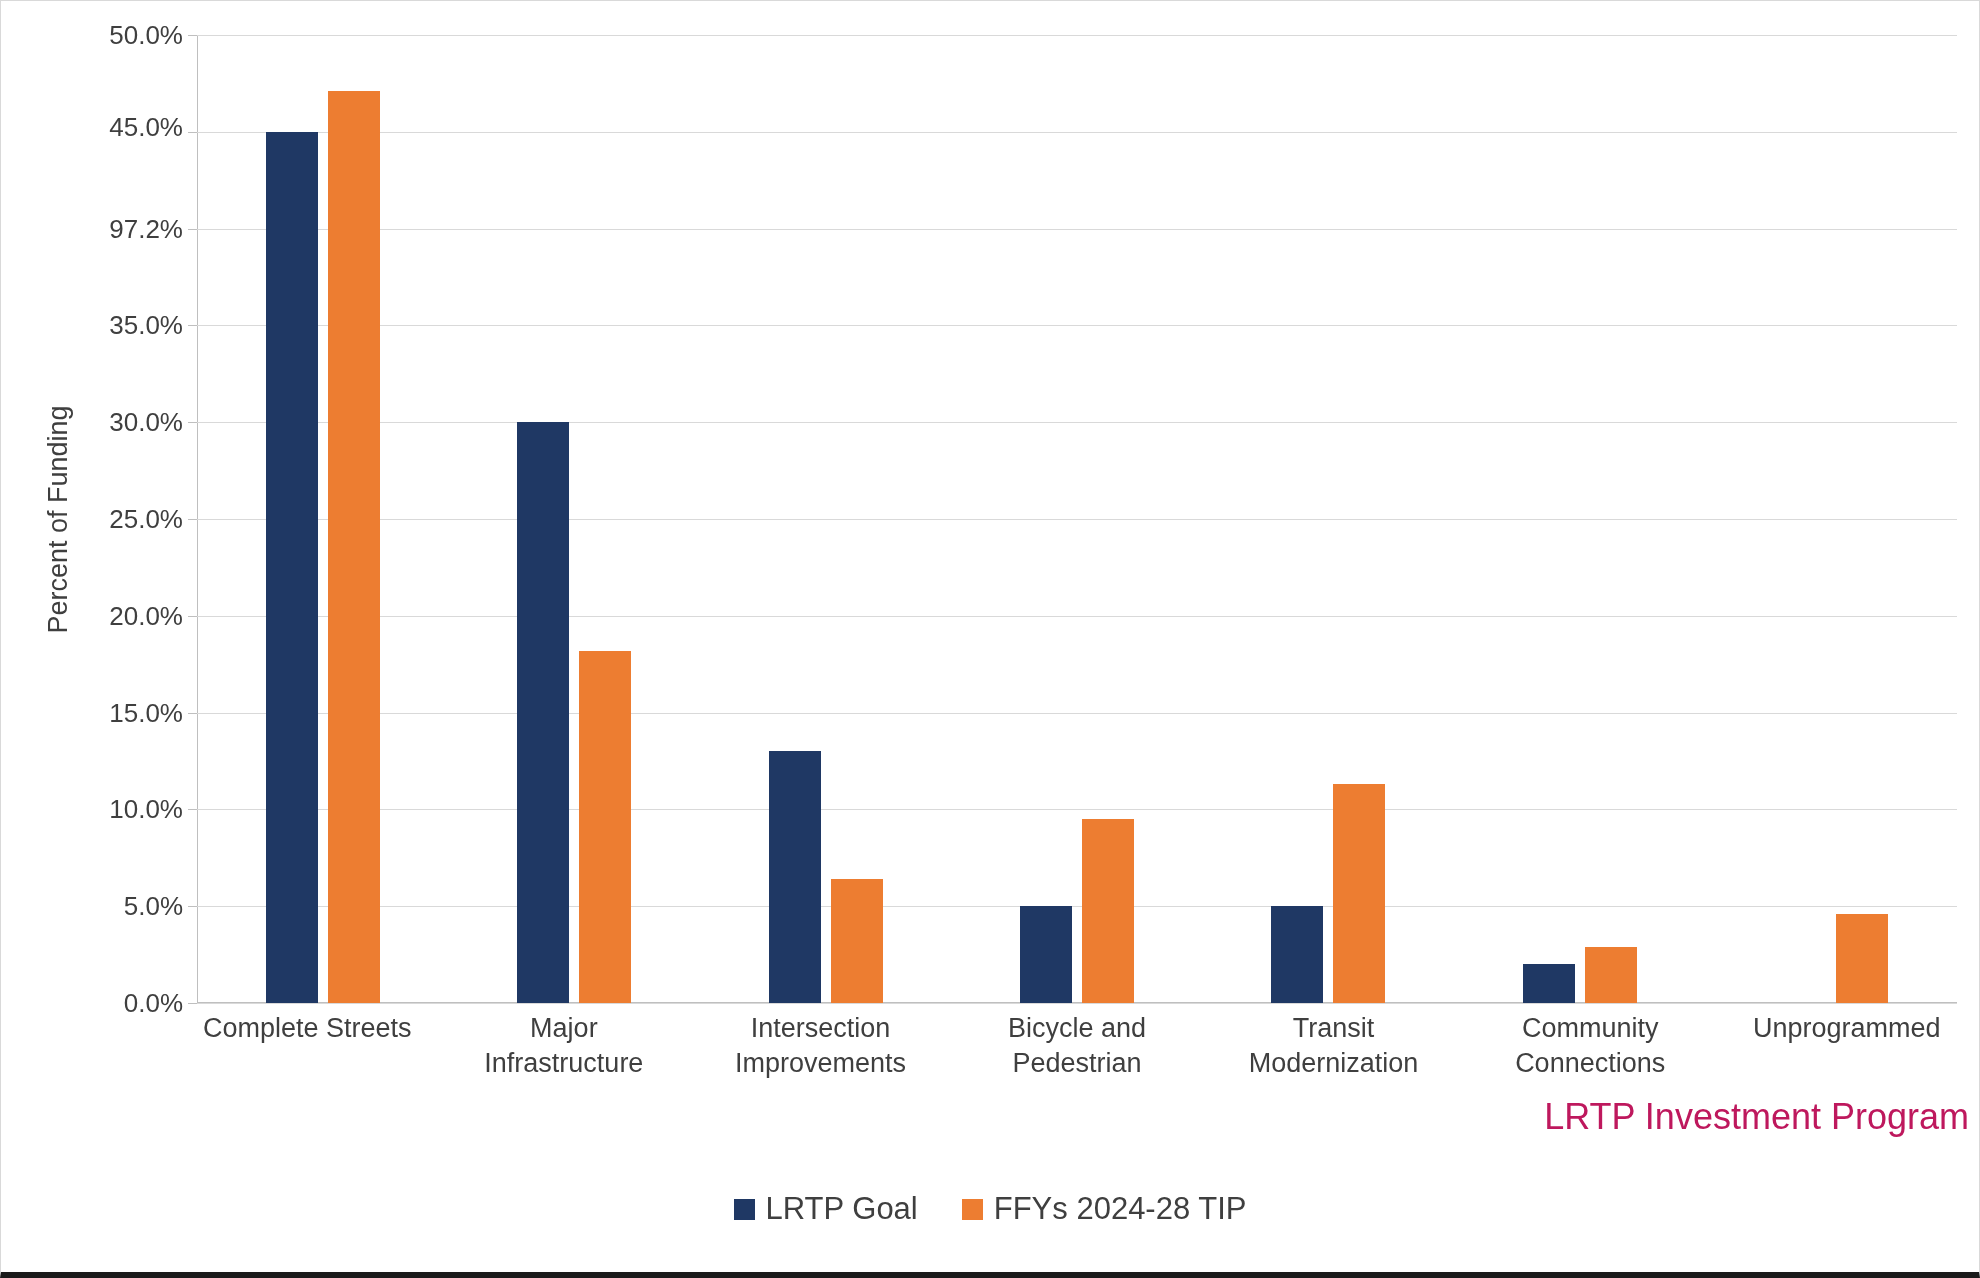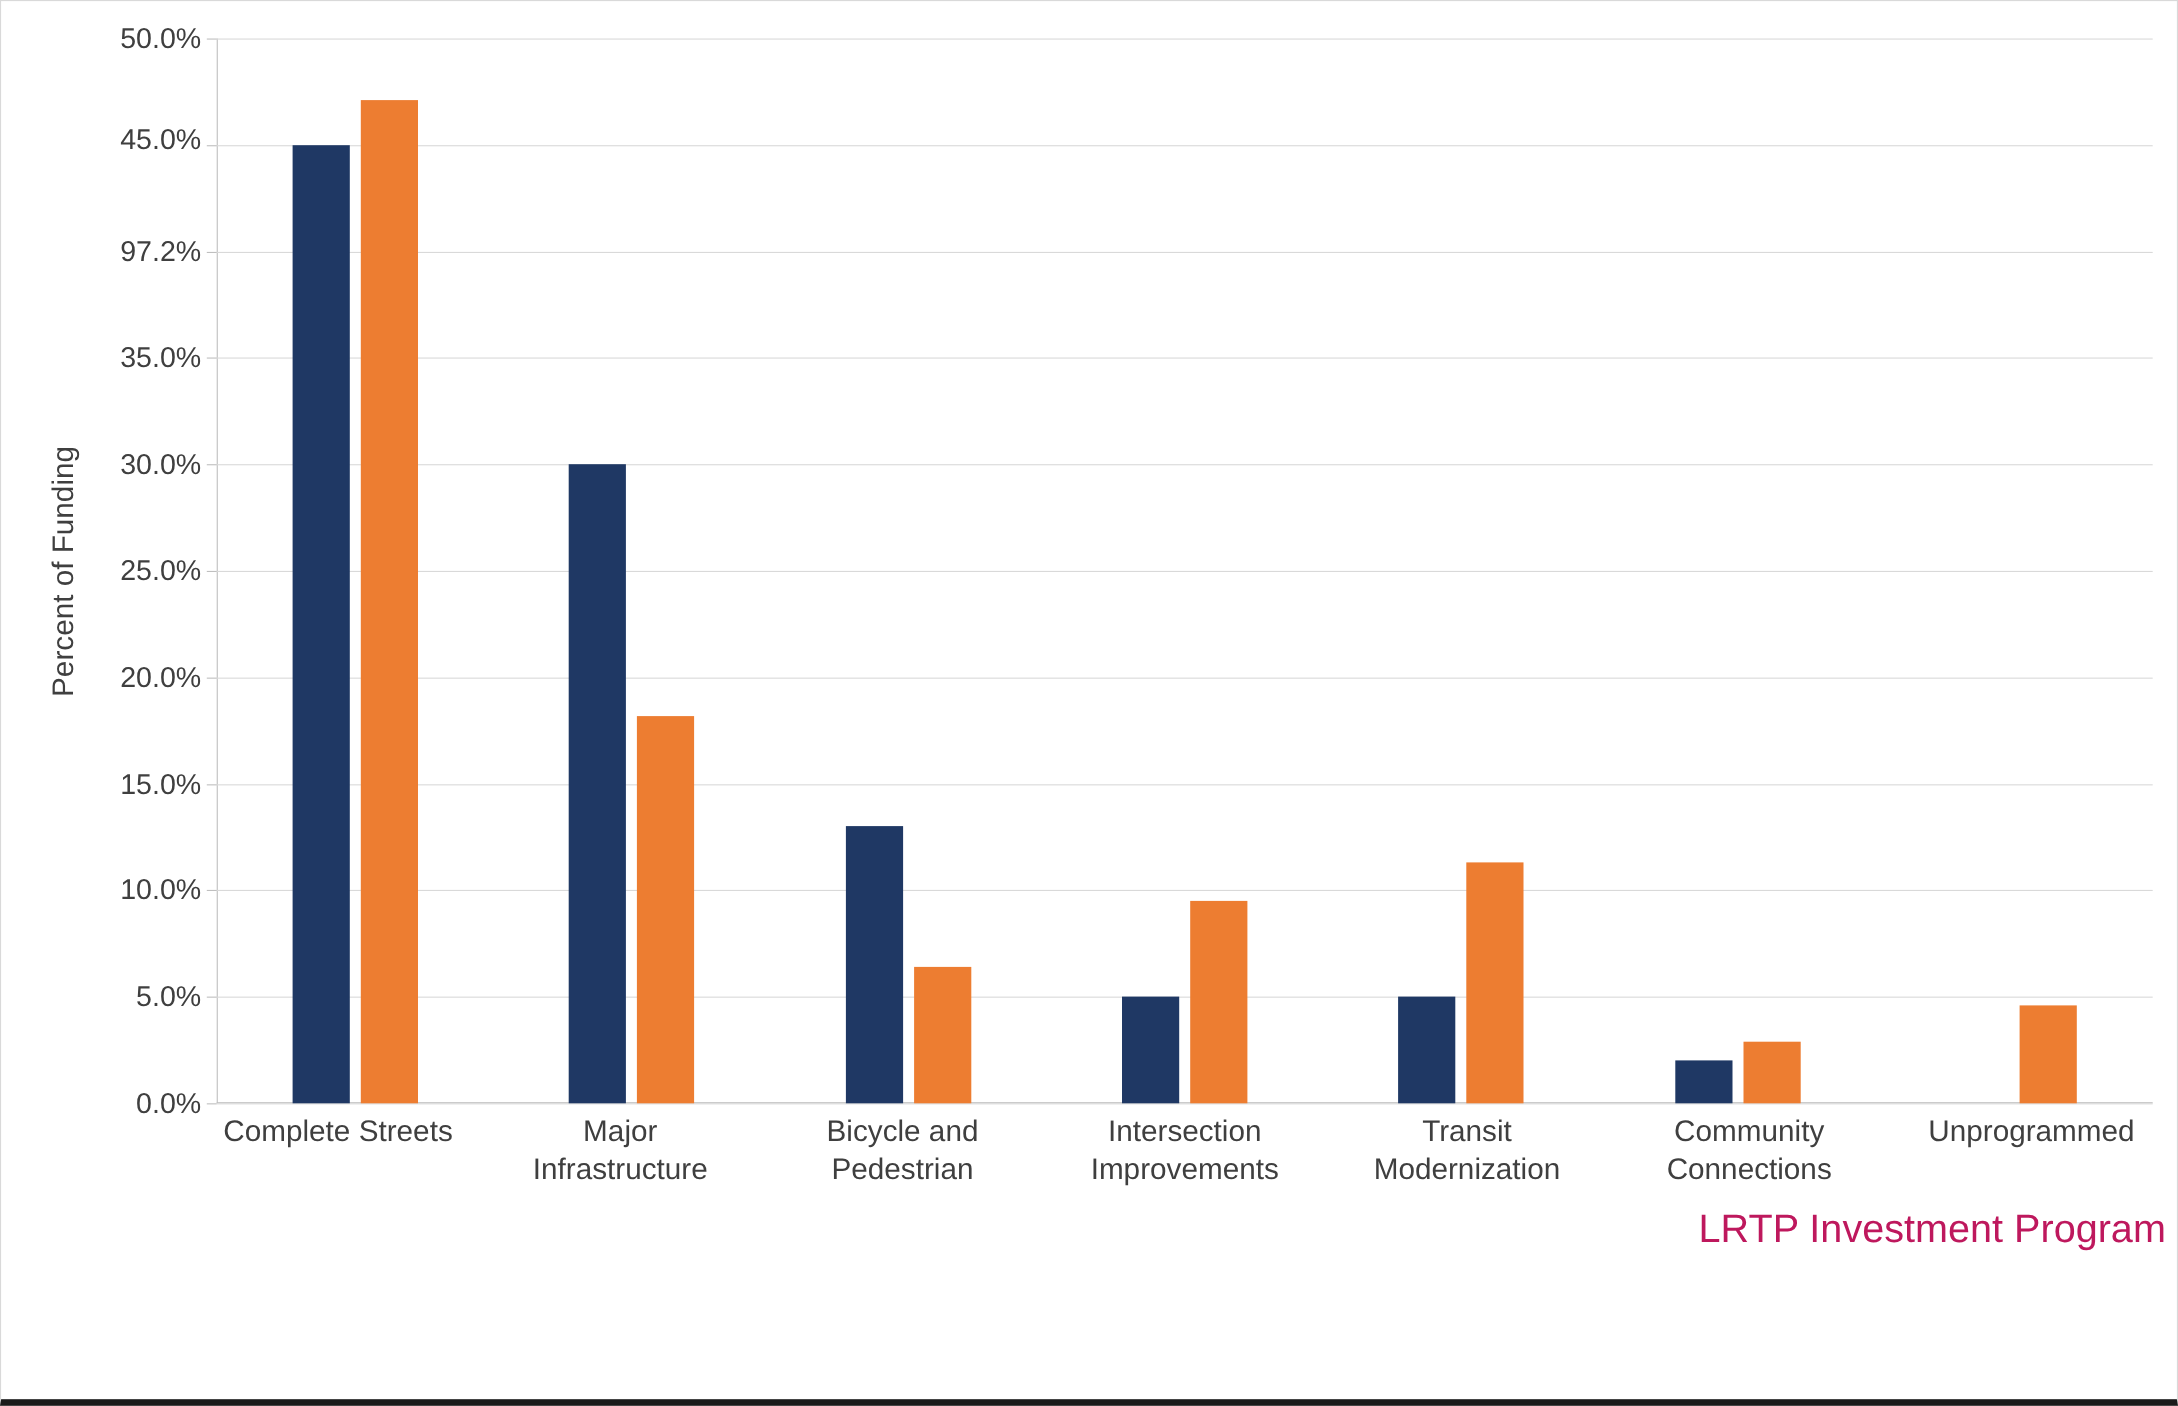--- a/index.html
+++ b/index.html
@@ -240,36 +240,46 @@
 
   <div class="xtick-labels" id="xtick-labels">
       <div class="xtick">
         <div>Complete Streets</div>
       </div>
       <div class="xtick">
         <div>Major</div>
         <div>Infrastructure</div>
       </div>
       <div class="xtick">
+        <div>Intersection</div>
+        <div>Improvements</div>
+      </div>
+      <div class="xtick">
         <div>Bicycle and</div>
         <div>Pedestrian</div>
       </div>
       <div class="xtick">
-        <div>Intersection</div>
-        <div>Improvements</div>
-      </div>
-      <div class="xtick">
         <div>Transit</div>
         <div>Modernization</div>
       </div>
       <div class="xtick">
         <div>Community</div>
         <div>Connections</div>
       </div>
       <div class="xtick">
         <div>Unprogrammed</div>
       </div>
     </div>
 
   <div class="xaxis-title">LRTP Investment Program</div>
 
+  <div class="legend" id="legend">
+      <div class="legend-item">
+        <div class="legend-swatch" style="background: rgb(31, 56, 100);"></div>
+        <div class="legend-label">LRTP Goal</div>
+      </div>
+      <div class="legend-item">
+        <div class="legend-swatch" style="background: rgb(237, 125, 49);"></div>
+        <div class="legend-label">FFYs 2024-28 TIP</div>
+      </div>
+    </div>
 
 </div>
 
 </body></html>

